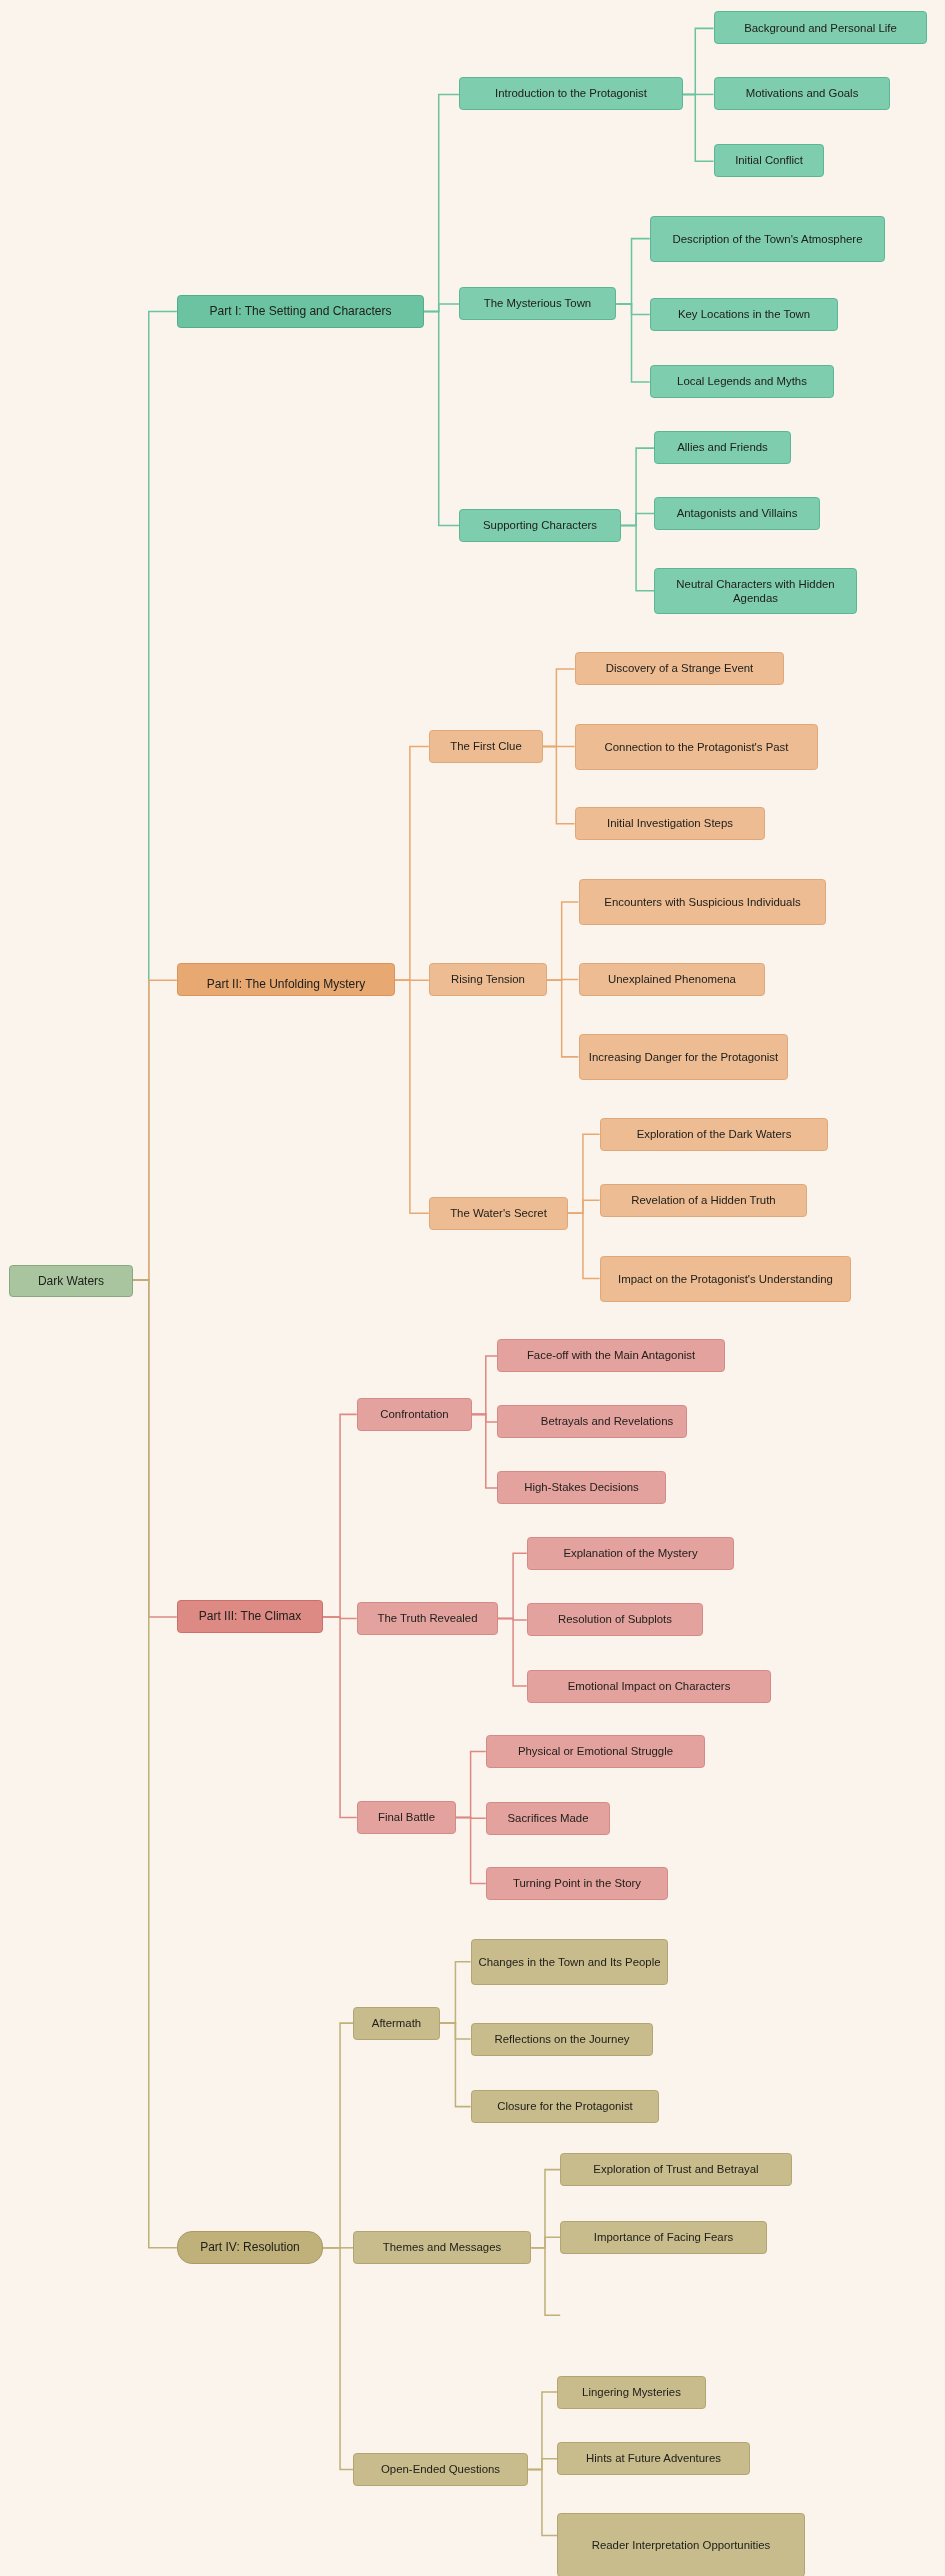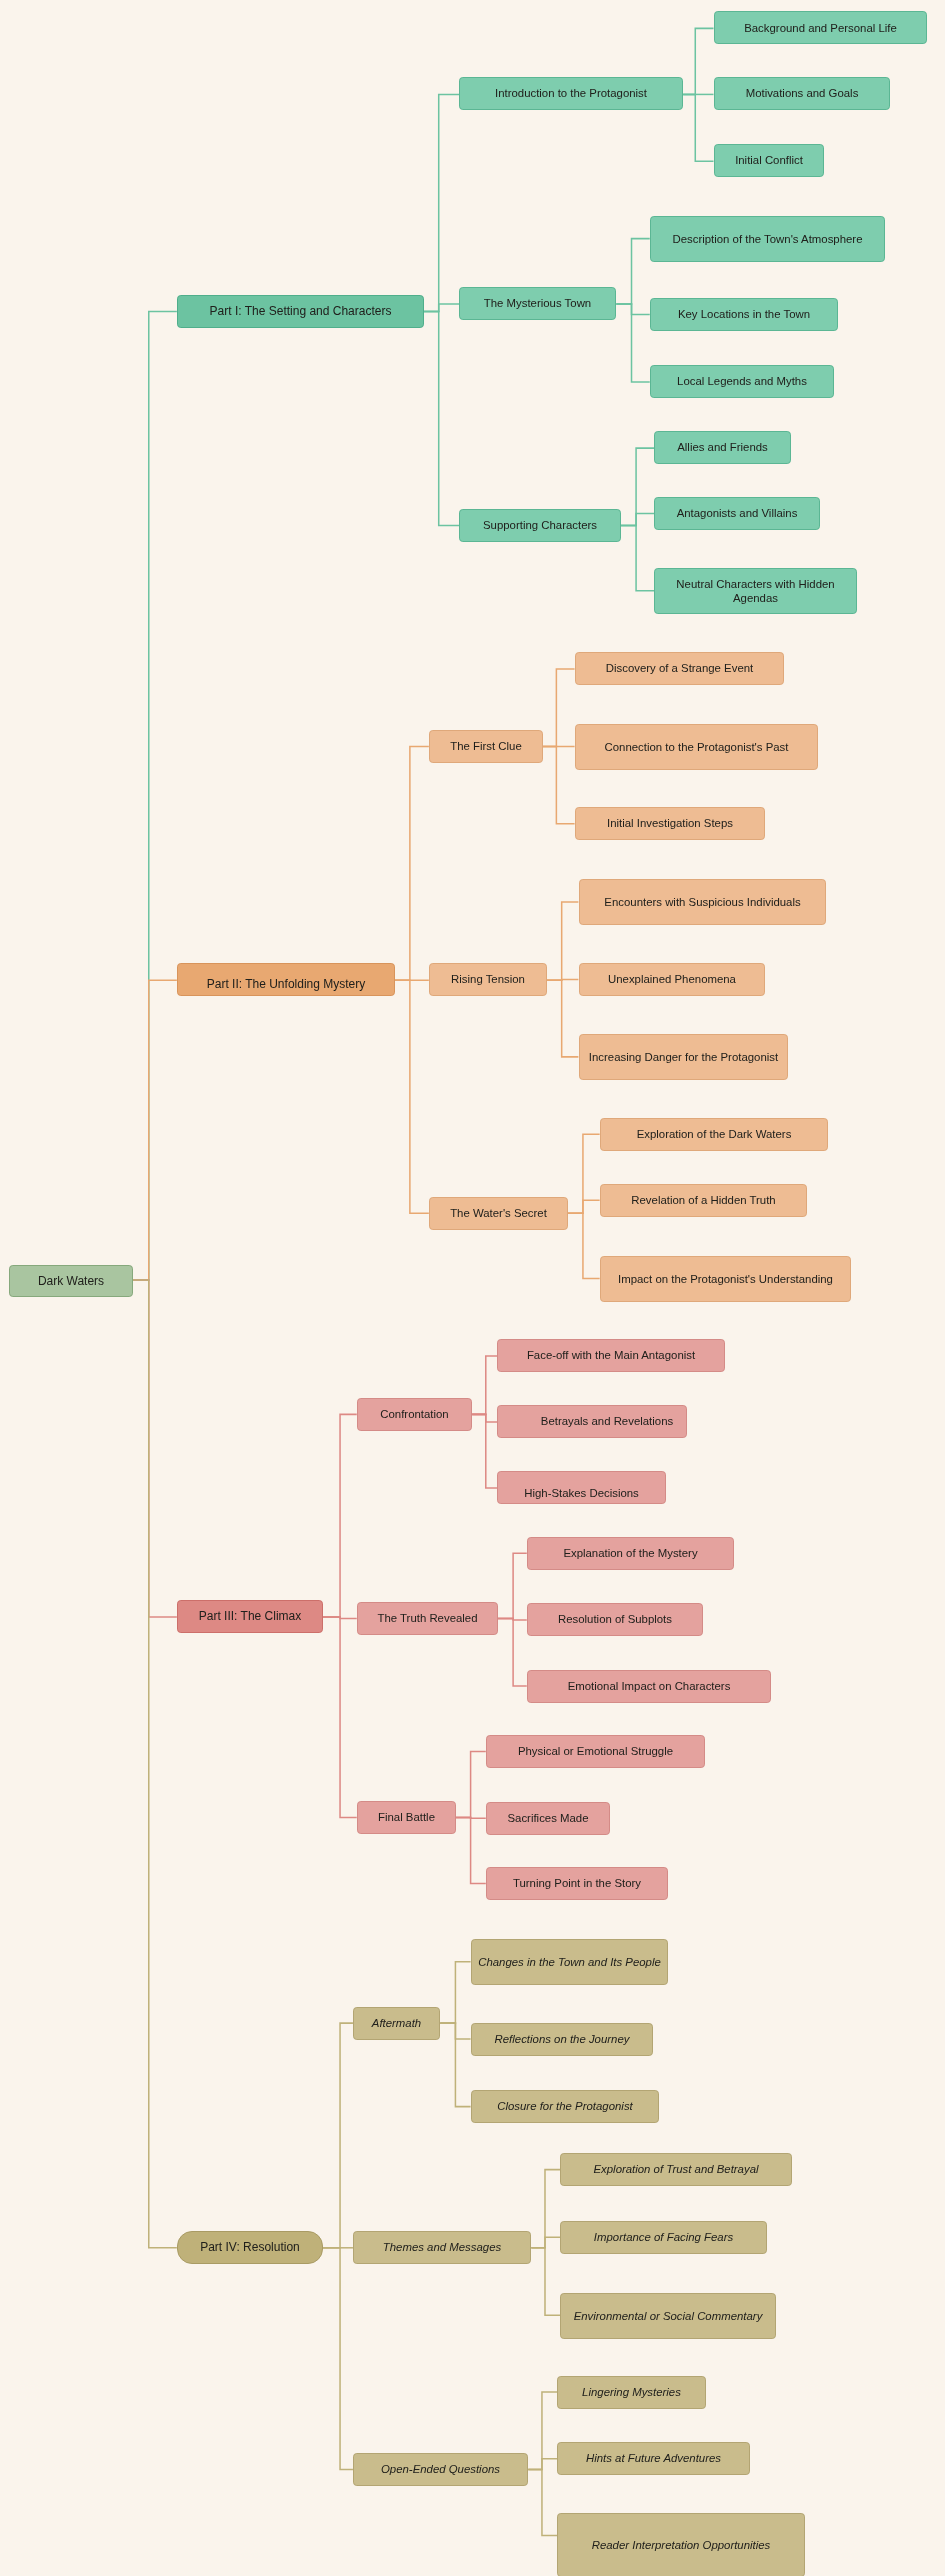--- a/index.html
+++ b/index.html
@@ -63,21 +63,21 @@
     border-width: 0.8px;
     border-style: solid;
   }
   .c-green { background:#6cc3a1; border-color:#4fae8b; }
   .c-green-l { background:#7ecdae; border-color:#5bb694; }
   .c-orange { background:#e8a871; border-color:#d8945b; }
   .c-orange-l { background:#eebc93; border-color:#dfa87a; }
   .c-red { background:#dd8984; border-color:#cc6f6a; }
   .c-red-l { background:#e4a29e; border-color:#d48b87; }
   .c-olive { background:#bfb179; border-color:#a99b64; }
-  .c-olive-l { background:#c9bc8c; border-color:#b3a573;font-style:italic; }
+  .c-olive-l { background:#c9bc8c; border-color:#b3a573; }
 </style>
 </head>
 <body>
 
 <div id="mindmap">
 
   <svg class="edges" viewBox="0 0 1245 3393">
 
     <path d="M175 1686 L196 1686 L196 410 L233 410" fill="none" stroke="#6cc3a1" stroke-width="2"></path>
     <path d="M175 1686 L196 1686 L196 1291 L233 1291" fill="none" stroke="#e8a871" stroke-width="2"></path>
@@ -245,21 +245,21 @@
 
   <div class="node lvl-sub c-red-l" style="left:357px; top:1398px; width:115px; height:33px;">
     <span class="node-label">Confrontation</span>
   </div>
   <div class="node lvl-leaf c-red-l" style="left:497px; top:1339px; width:228px; height:33px;">
     <span class="node-label">Face-off with the Main Antagonist</span>
   </div>
   <div class="node lvl-leaf c-red-l" style="left:497px; top:1405px; width:190px; height:33px;padding-left:36px;">
     <span class="node-label">Betrayals and Revelations</span>
   </div>
-  <div class="node lvl-leaf c-red-l" style="left:497px; top:1471px; width:169px; height:33px;align-items:flex-end;">
+  <div class="node lvl-leaf c-red-l" style="left:497px; top:1471px; width:169px; height:33px;">
     <span class="node-label">High-Stakes Decisions</span>
   </div>
 
   <div class="node lvl-sub c-red-l" style="left:357px; top:1602px; width:141px; height:33px;">
     <span class="node-label">The Truth Revealed</span>
   </div>
   <div class="node lvl-leaf c-red-l" style="left:527px; top:1537px; width:207px; height:33px;">
     <span class="node-label">Explanation of the Mystery</span>
   </div>
   <div class="node lvl-leaf c-red-l" style="left:527px; top:1603px; width:176px; height:33px;">
@@ -301,23 +301,20 @@
 
   <div class="node lvl-sub c-olive-l" style="left:353px; top:2231px; width:178px; height:33px;">
     <span class="node-label">Themes and Messages</span>
   </div>
   <div class="node lvl-leaf c-olive-l" style="left:560px; top:2153px; width:232px; height:33px;">
     <span class="node-label">Exploration of Trust and Betrayal</span>
   </div>
   <div class="node lvl-leaf c-olive-l" style="left:560px; top:2221px; width:207px; height:33px;">
     <span class="node-label">Importance of Facing Fears</span>
   </div>
-  <div class="node lvl-leaf c-olive-l" style="left:560px; top:2293px; width:216px; height:46px;">
-    <span class="node-label">Environmental or Social Commentary</span>
-  </div>
 
   <div class="node lvl-sub c-olive-l" style="left:353px; top:2453px; width:175px; height:33px;">
     <span class="node-label">Open-Ended Questions</span>
   </div>
   <div class="node lvl-leaf c-olive-l" style="left:557px; top:2376px; width:149px; height:33px;">
     <span class="node-label">Lingering Mysteries</span>
   </div>
   <div class="node lvl-leaf c-olive-l" style="left:557px; top:2442px; width:193px; height:33px;">
     <span class="node-label">Hints at Future Adventures</span>
   </div>

